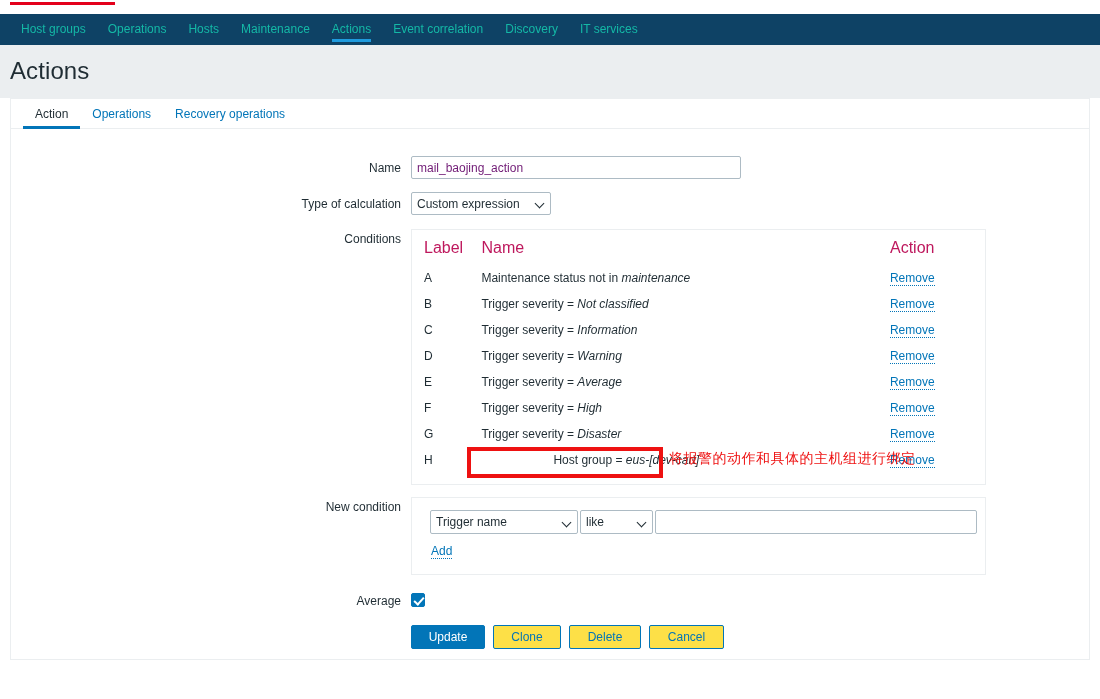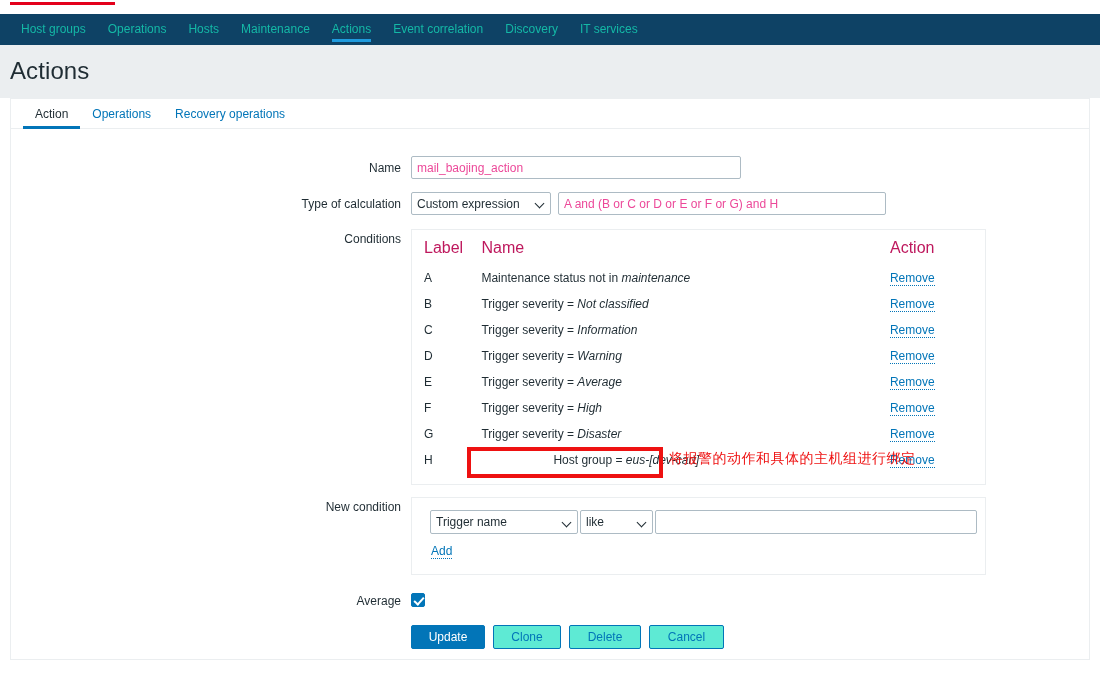--- a/index.html
+++ b/index.html
@@ -124,21 +124,21 @@
     color: #1f2c33;
     white-space: nowrap;
   }
 
   .txt-input {
     position: absolute;
     border: 1px solid #adbbc4;
     background: #ffffff;
     font-family: "Liberation Sans", sans-serif;
     font-size: 12px;
-    color: #ec4899;
+    color: #701a75;
     padding: 0 5px;
     outline: none;
     border-radius: 2px;
   }
   .sel-box {
     position: absolute;
     border: 1px solid #adbbc4;
     background: #ffffff;
     font-size: 12px;
     color: #1f2c33;
@@ -254,21 +254,21 @@
   .btn {
     position: absolute;
     height: 24px;
     border-radius: 2px;
     font-size: 12px;
     font-family: "Liberation Sans", sans-serif;
     line-height: 22px;
     text-align: center;
     cursor: pointer;
     border: 1px solid #0275b8;
-    background: #5eead4;
+    background: #fde047;
     color: #0275b8;
     padding: 0;
   }
   .btn.primary {
     background: #0275b8;
     color: #ffffff;
     border-color: #0275b8;
   }
 </style>
 </head>
@@ -303,21 +303,20 @@
   </div>
 
   <div class="row-label" style="left:250px; top:62px; width:140px;">Name</div>
   <input class="txt-input" style="left: 400px; top: 57px; width: 330px; height: 23px;" value="mail_baojing_action">
 
   <div class="row-label" style="left:230px; top:98px; width:160px;">Type of calculation</div>
   <div class="sel-box" style="left:400px; top:93px; width:140px; height:23px;">
     <span class="sel-text">Custom expression</span>
     <span class="caret"></span>
   </div>
-  <input class="txt-input" style="left: 547px; top: 93px; width: 328px; height: 23px;" value="A and (B or C or D or E or F or G) and H">
 
   <div class="row-label" style="left:250px; top:133px; width:140px;text-align:right;">Conditions</div>
 
   <div id="conditions-panel">
     <table id="cond-table">
       <thead>
         <tr>
           <th class="col-label">Label</th>
           <th class="col-name">Name</th>
           <th class="col-action">Action</th>

